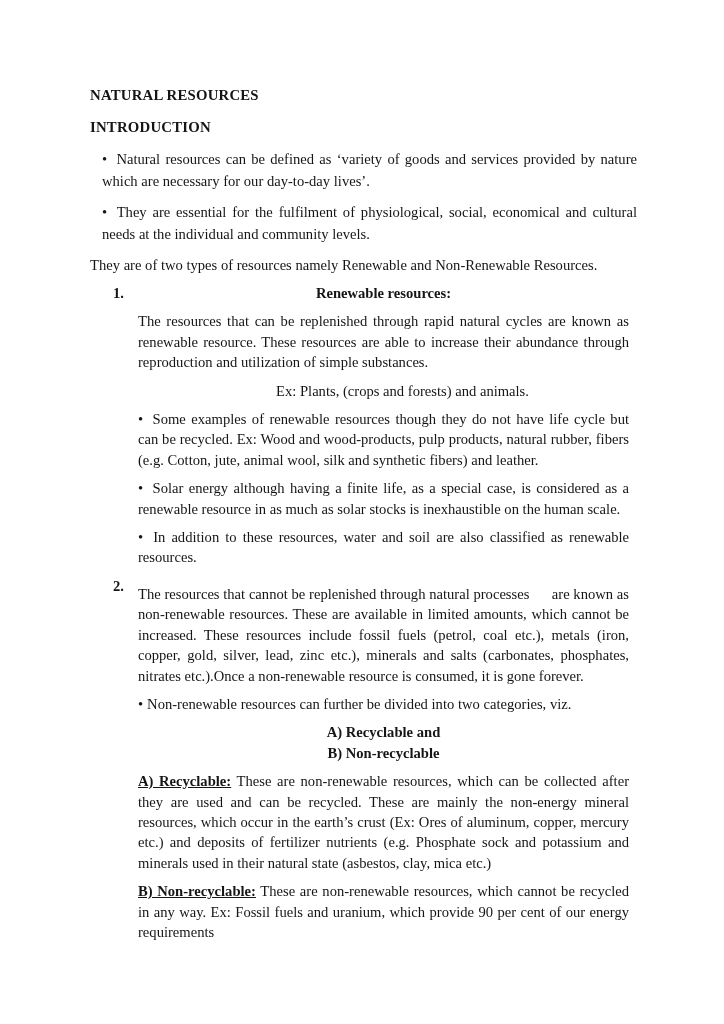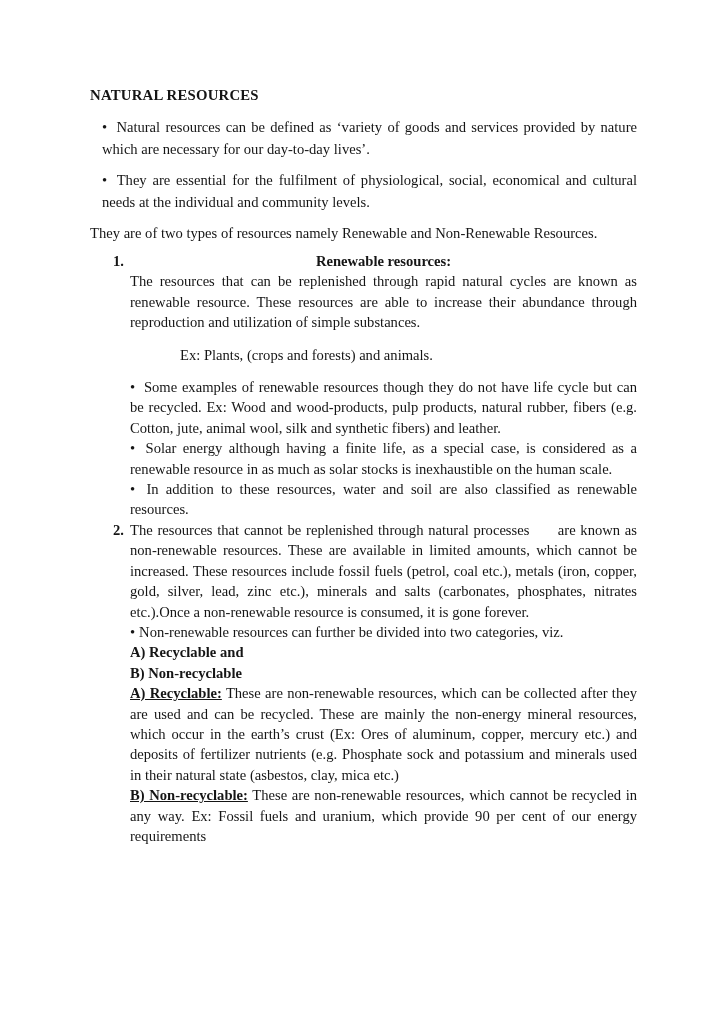--- a/index.html
+++ b/index.html
@@ -60,45 +60,46 @@
     font-size: 14.6px;
     font-weight: bold;
     line-height: 20.4px;
     margin: 0;
     text-align: center;
   }
   .item-para {
     font-size: 14.6px;
     line-height: 20.4px;
     text-align: justify;
-    margin: 0;
+    margin: 8px;
   }
   .example-line {
     font-size: 14.6px;
     line-height: 20.4px;
-    text-align: left;
-    margin: 12px;
+    text-align: center;
+    margin: 3px;
     padding-left: 38px;
   }
   .cat-line {
     font-size: 14.6px;
     font-weight: bold;
     line-height: 20.4px;
-    text-align: left;
+    text-align: center;
     margin: 0;
   }
   .b { font-weight: bold; text-decoration: underline; }
 </style>
 </head>
 <body>
 
 <div class="page">
 
   <h1 class="doc-title">NATURAL RESOURCES</h1>
 
+  <h2 class="heading">INTRODUCTION</h2>
 
   <p class="para"><span class="blt">•</span> <span>Natural resources can be defined as ‘variety of goods and services provided by nature which are necessary for our day-to-day lives’.</span></p>
 
 
   <p class="para"><span class="blt">•</span> <span>They are essential for the fulfilment of physiological, social, economical and cultural needs at the individual and community levels.</span></p>
 
 
   <p class="lead-para">They are of two types of resources namely Renewable and Non-Renewable Resources.</p>
 
   <div class="num-list">

